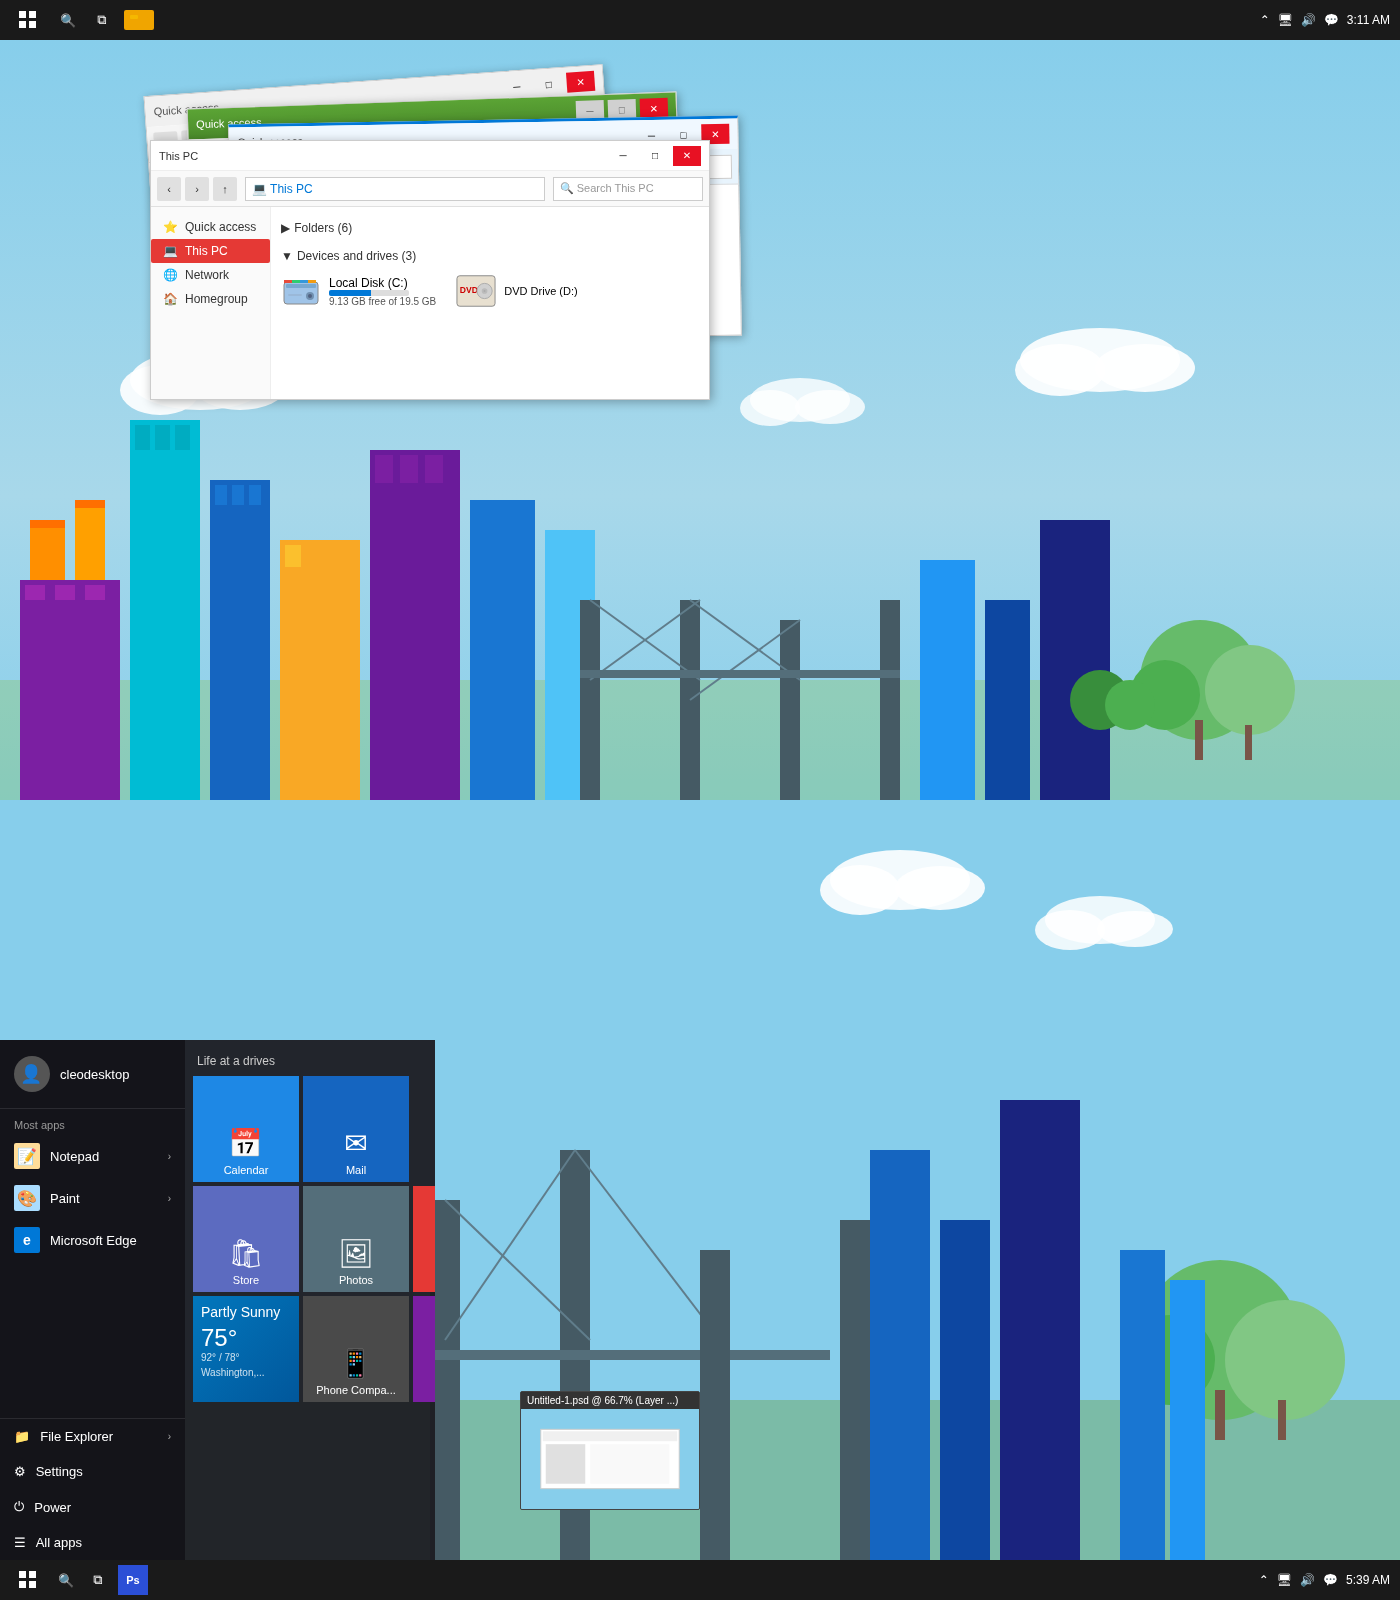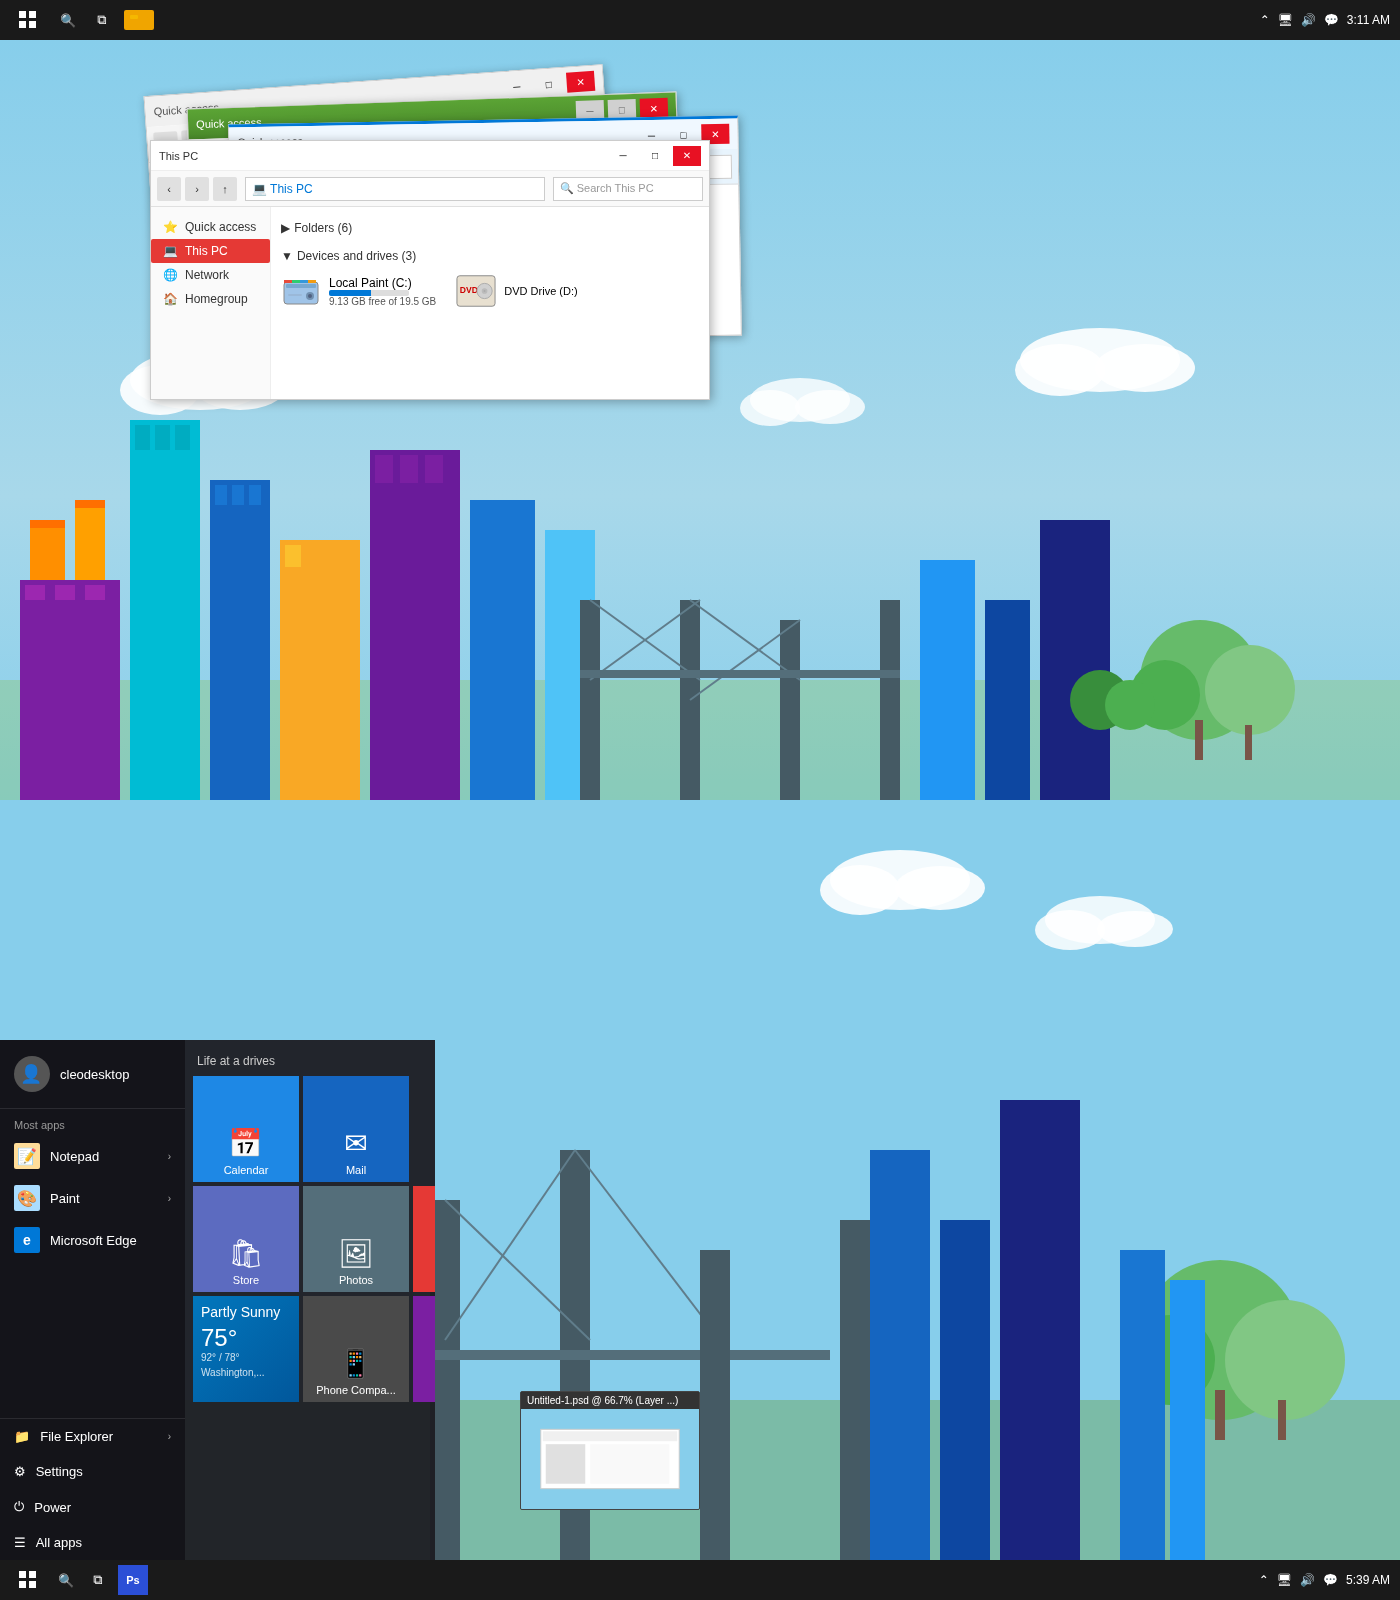--- a/index.html
+++ b/index.html
@@ -829,21 +829,21 @@
                     <circle cx="28" cy="22" r="2" fill="#506080"></circle>
                     <rect x="6" y="20" width="14" height="2" rx="1" fill="#9ab8d8"></rect>
 
                     <rect x="2" y="6" width="8" height="3" fill="#e74c3c"></rect>
                     <rect x="10" y="6" width="8" height="3" fill="#2ecc71"></rect>
                     <rect x="18" y="6" width="8" height="3" fill="#3498db"></rect>
                     <rect x="26" y="6" width="8" height="3" fill="#f39c12"></rect>
                   </svg>
                 </div>
                 <div>
-                  <div style="font-size:12px; font-weight:500;">Local Paint (C:)</div>
+                  <div style="font-size:12px; font-weight:500;">Local Disk (C:)</div>
                   <div class="drive-bar">
                     <div class="drive-bar-fill" style="width:53%; background:#0078d7;"></div>
                   </div>
                   <div style="font-size:10px; color:#555;">9.13 GB free of 19.5 GB</div>
                 </div>
               </div>
             </div>
 
             <div class="drive-item">
               <div class="drive-icon-row">

